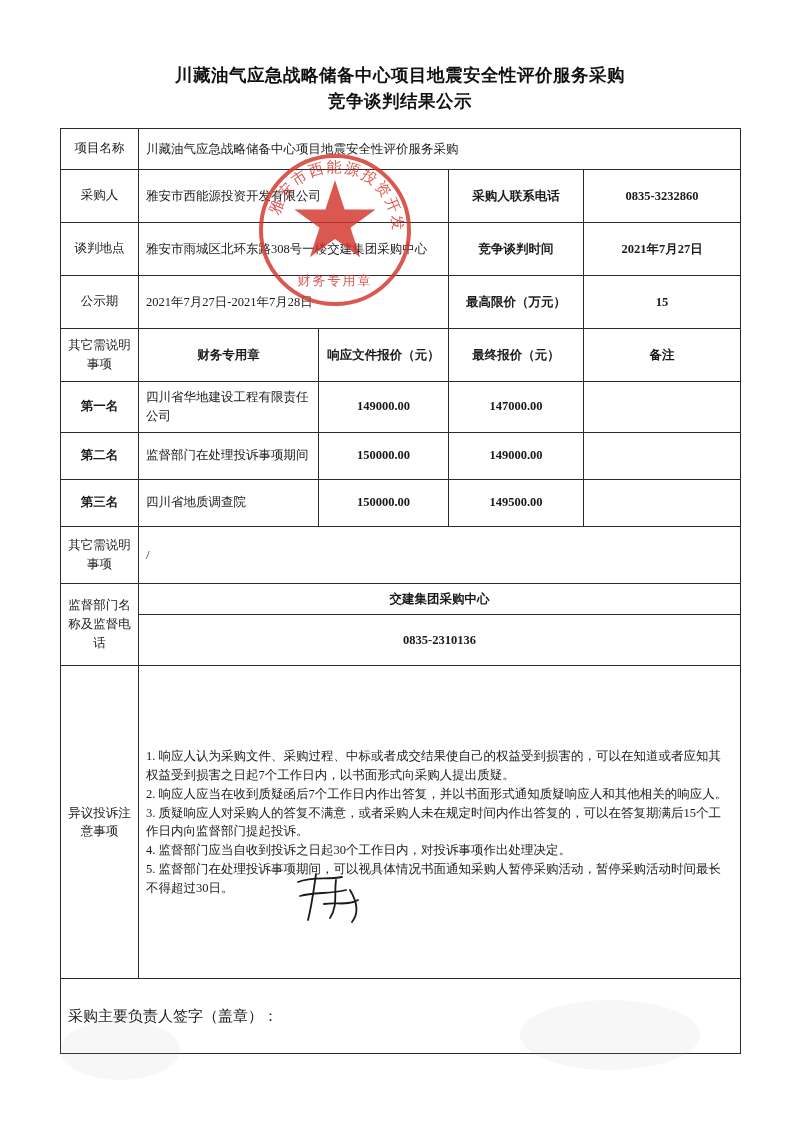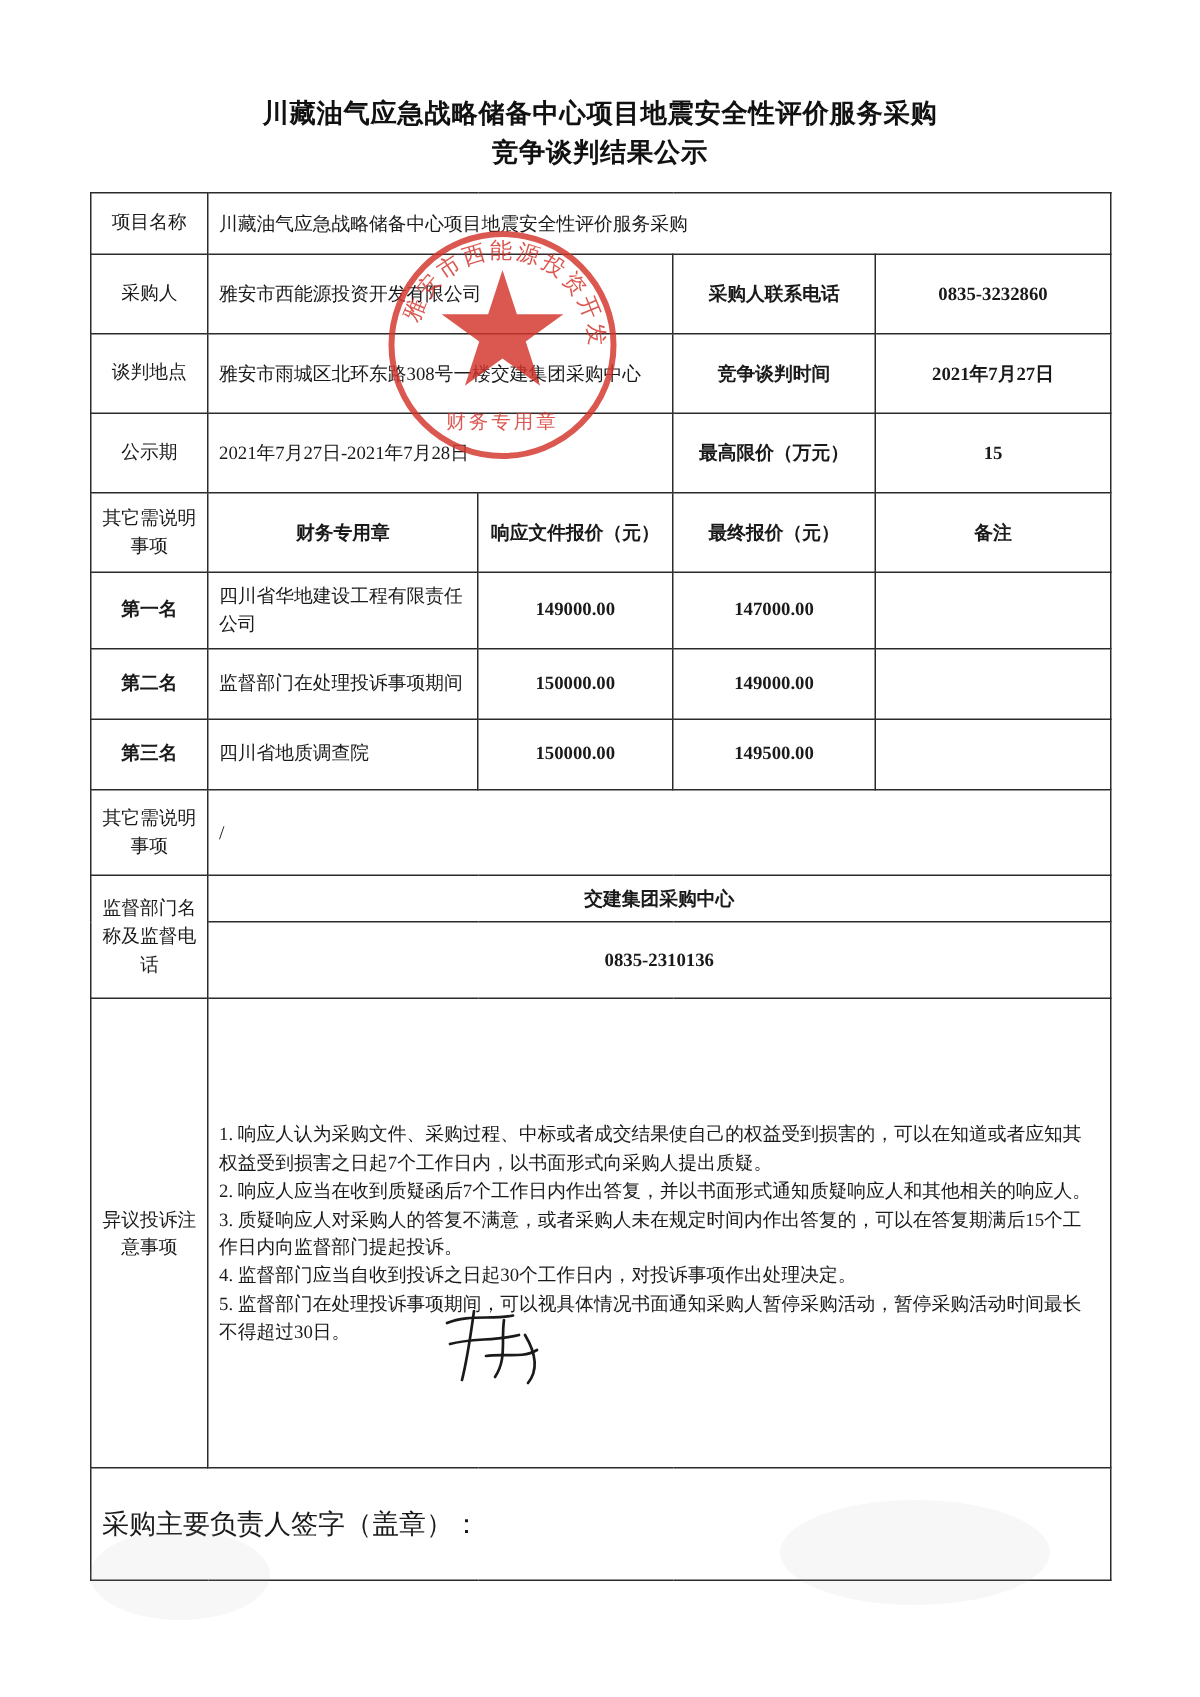--- a/index.html
+++ b/index.html
@@ -64,21 +64,21 @@
     font-size: 12.5px;
   }
   .notice-cell p { margin: 0; text-indent: 0; }
 
   .sign-row td {
     height: 62px;
     vertical-align: middle;
   }
   .sign-label {
     padding-left: 10px;
-    font-size: 18px;
+    font-size: 15px;
     white-space: nowrap;
   }
 
   
   .seal {
     position: absolute;
     left: 255px;
     top: 150px;
     width: 160px;
     height: 160px;

